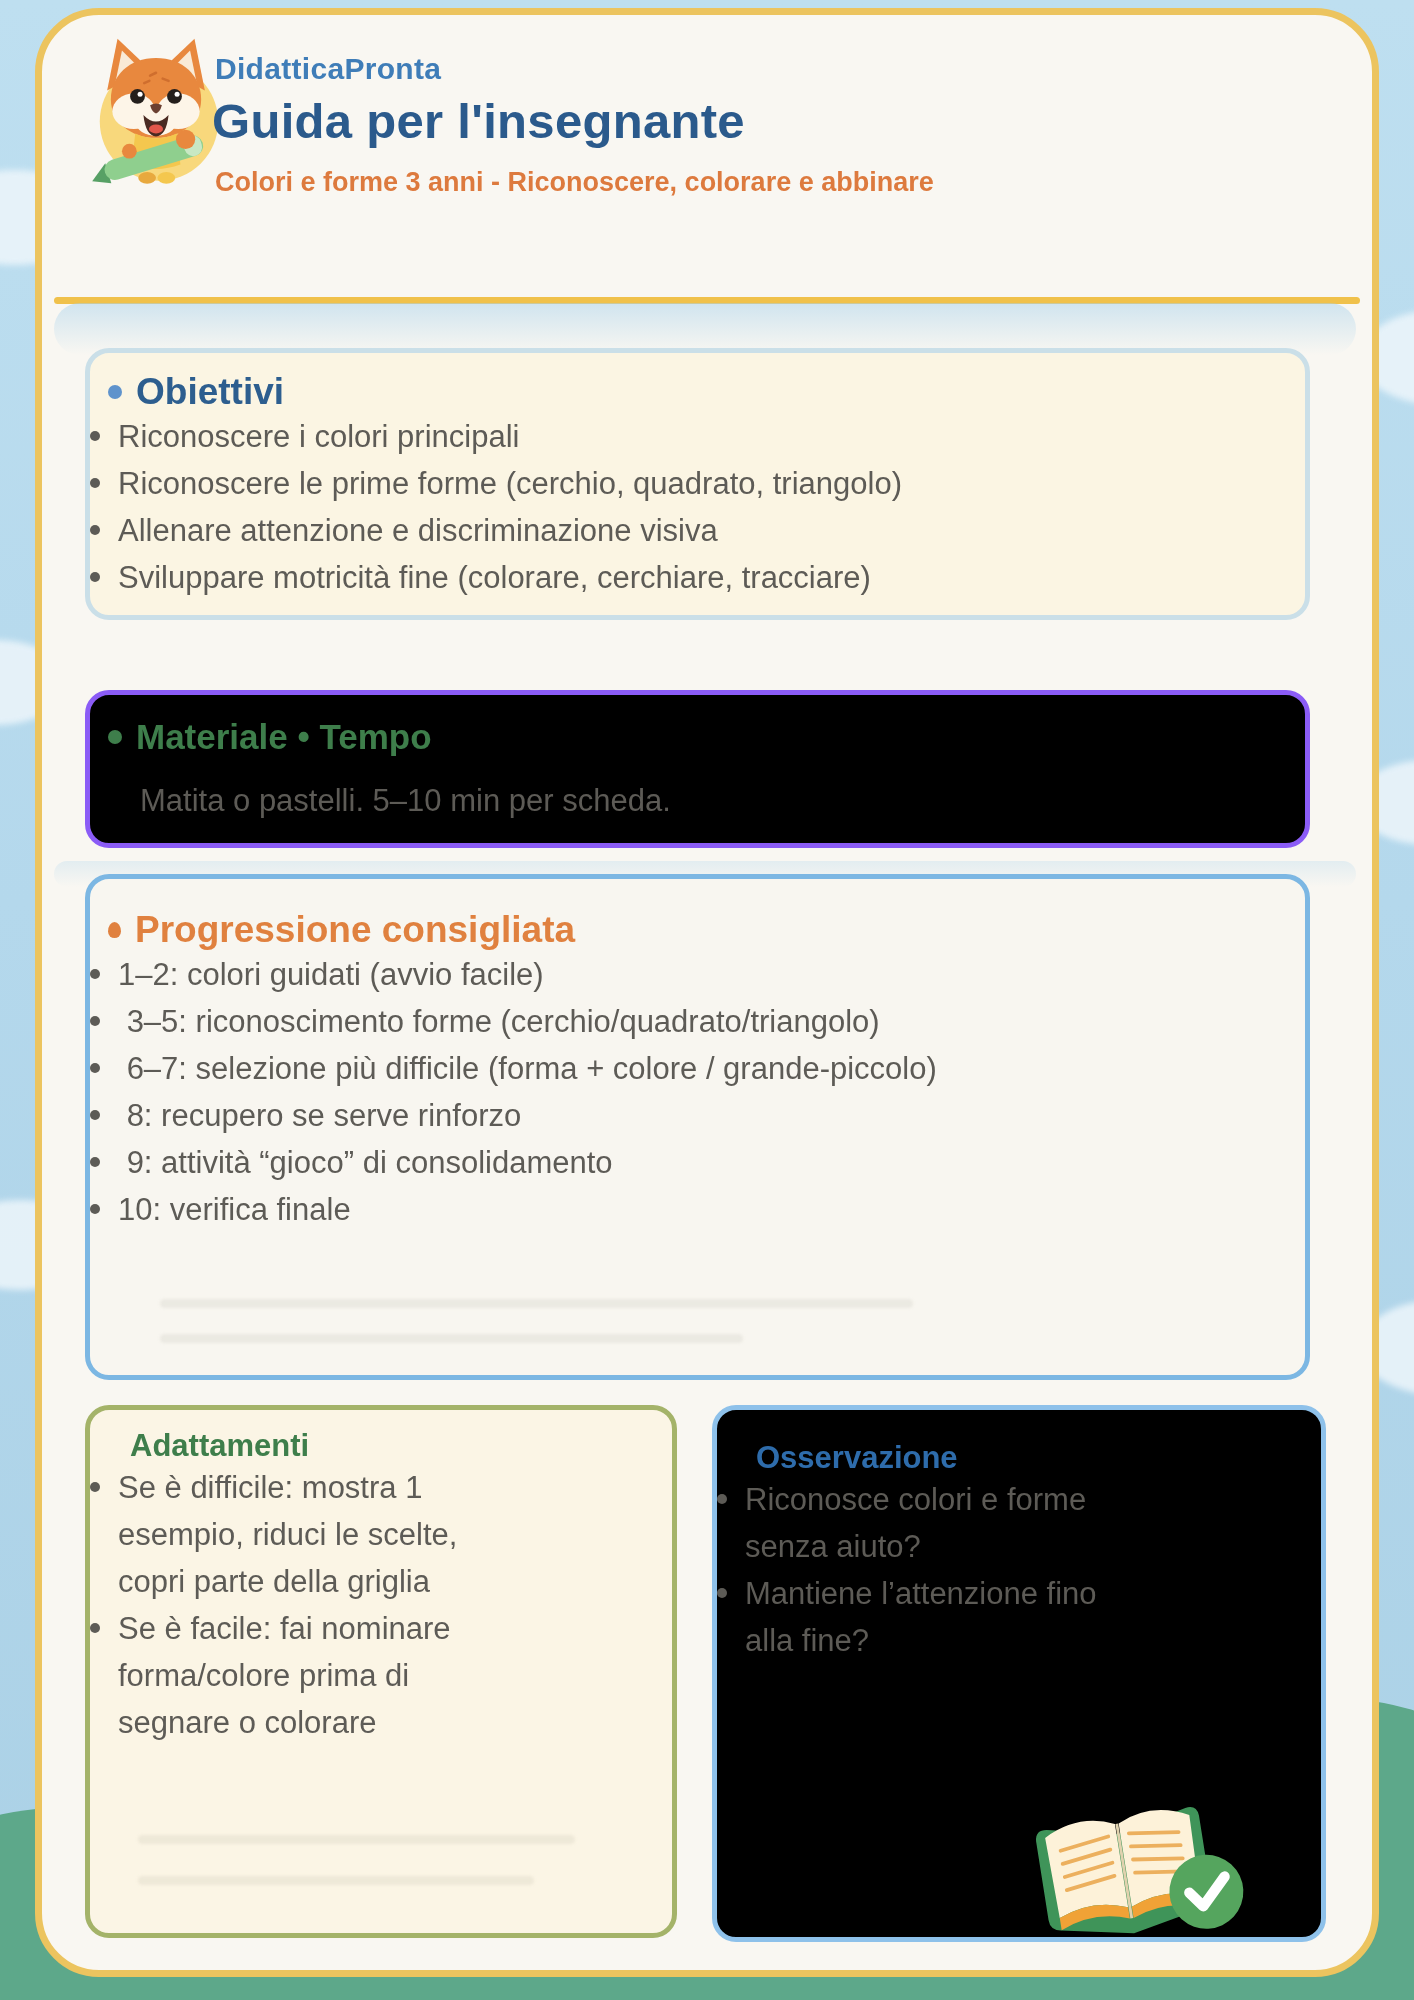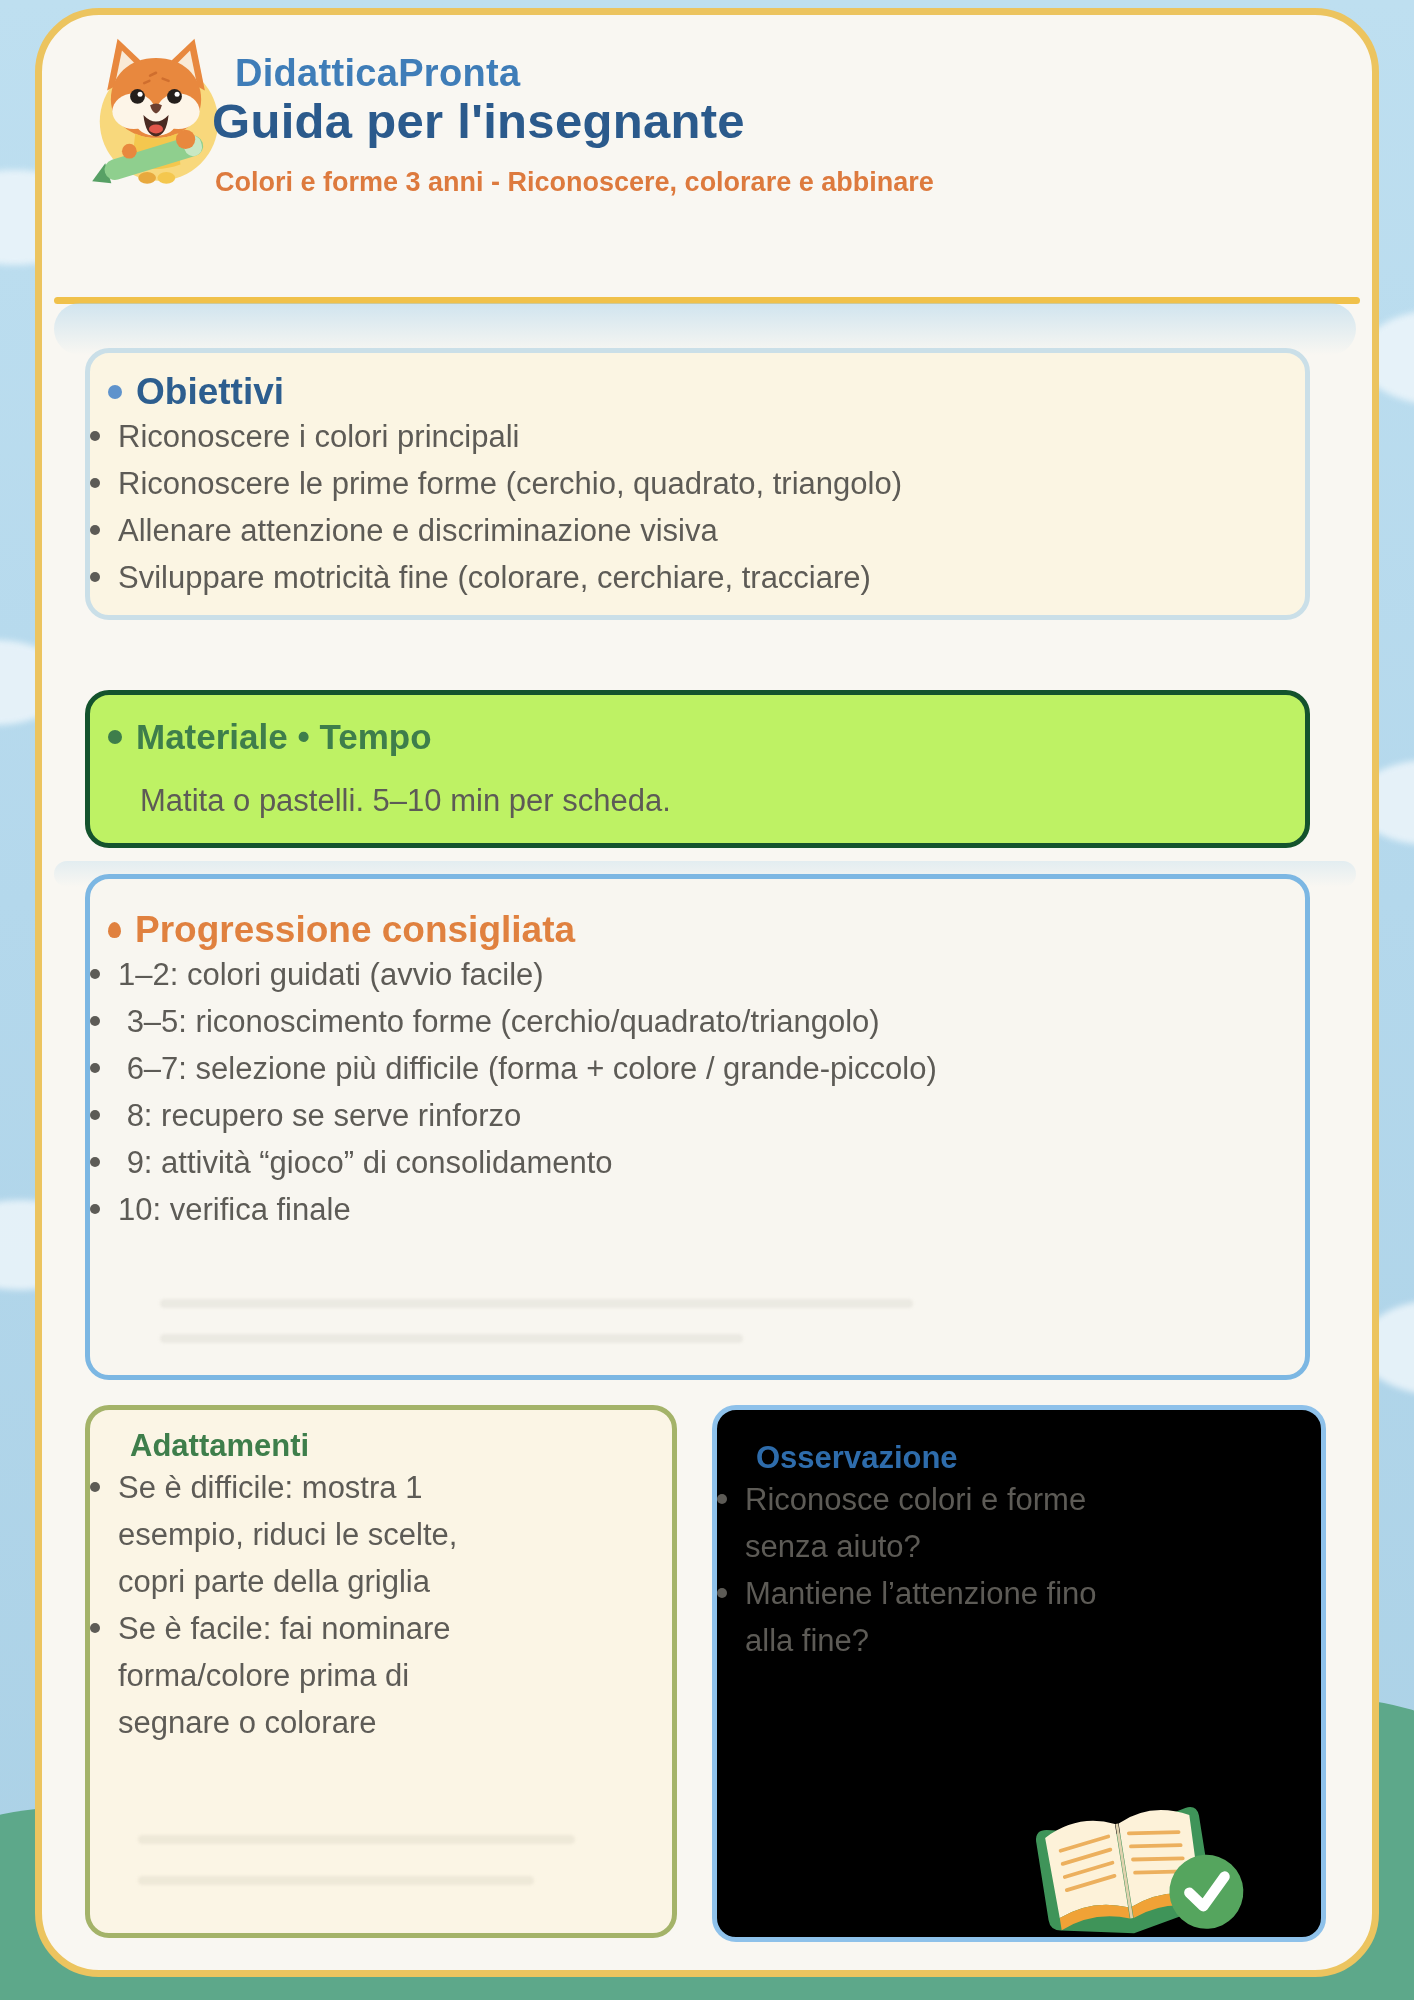--- a/index.html
+++ b/index.html
@@ -17,29 +17,29 @@
   .card {
     position:absolute; left:35px; top:8px; width:1344px; height:1969px; box-sizing:border-box;
     background:#f9f7f2; border:7px solid #ecc45f; border-radius:64px;
   }
   .tint-band { position:absolute; left:12px; right:16px; height:52px; border-radius:40px;
     background:linear-gradient(180deg,rgba(168,210,236,.50),rgba(168,210,236,0)); }
   .tint-1 { top:288px; } .tint-2 { top:846px; height:26px; opacity:.55; }
 
   .fox { position:absolute; left:40px; top:14px; width:148px; height:160px; }
 
-  .brand    { position:absolute; left:173px; top:37px;  font-size:38px; font-weight:bold; color:#3f7db8; letter-spacing:.3px;margin-left:20px; }
+  .brand    { position:absolute; left:173px; top:37px;  font-size:30px; font-weight:bold; color:#3f7db8; letter-spacing:.3px; }
   .title    { position:absolute; left:170px; top:78px;  margin:0; font-size:49px; font-weight:bold; color:#2b5a8c; letter-spacing:.3px; }
   .subtitle { position:absolute; left:173px; top:152px; font-size:27px; font-weight:bold; color:#dd7a3e; }
 
   .divider { position:absolute; left:12px; top:282px; width:1306px; height:7px; background:#f0c14b; border-radius:6px; }
 
   .box { position:absolute; box-sizing:border-box; border-radius:24px; }
   .box-obiettivi    { left:43px;  top:333px;  width:1225px; height:272px; border:5px solid #cadfe8; background:#fbf5e3; }
-  .box-materiale    { left:43px;  top:675px;  width:1225px; height:158px; border:5px solid #14532d; background:#bef264; }
+  .box-materiale    { left:43px;  top:675px;  width:1225px; height:158px; border:5px solid #8b5cf6; background:#000000; }
   .box-progressione { left:43px;  top:859px;  width:1225px; height:506px; border:5px solid #7cb7e3; background:#f8f6f0; }
   .box-adattamenti  { left:43px;  top:1390px; width:592px;  height:533px; border:5px solid #a4b369; background:#fbf5e5; }
   .box-osservazione { left:670px; top:1390px; width:614px;  height:537px; border:5px solid #8ec1ea; background:#000000; }
 
   .head { display:flex; align-items:center; gap:14px; font-weight:bold; }
   .head-obiettivi    { margin:18px 0 0 18px; font-size:37px; color:#2d5e8f; }
   .head-materiale    { margin:22px 0 0 18px; font-size:35px; color:#3e7e4b; }
   .head-progressione { margin:30px 0 0 18px; font-size:37px; color:#e0813f; }
   .head-adattamenti  { margin:18px 0 0 40px; font-size:31px; color:#3e7e4b; }
   .head-osservazione { margin:30px 0 0 39px; font-size:31px; color:#2e6cab; }

